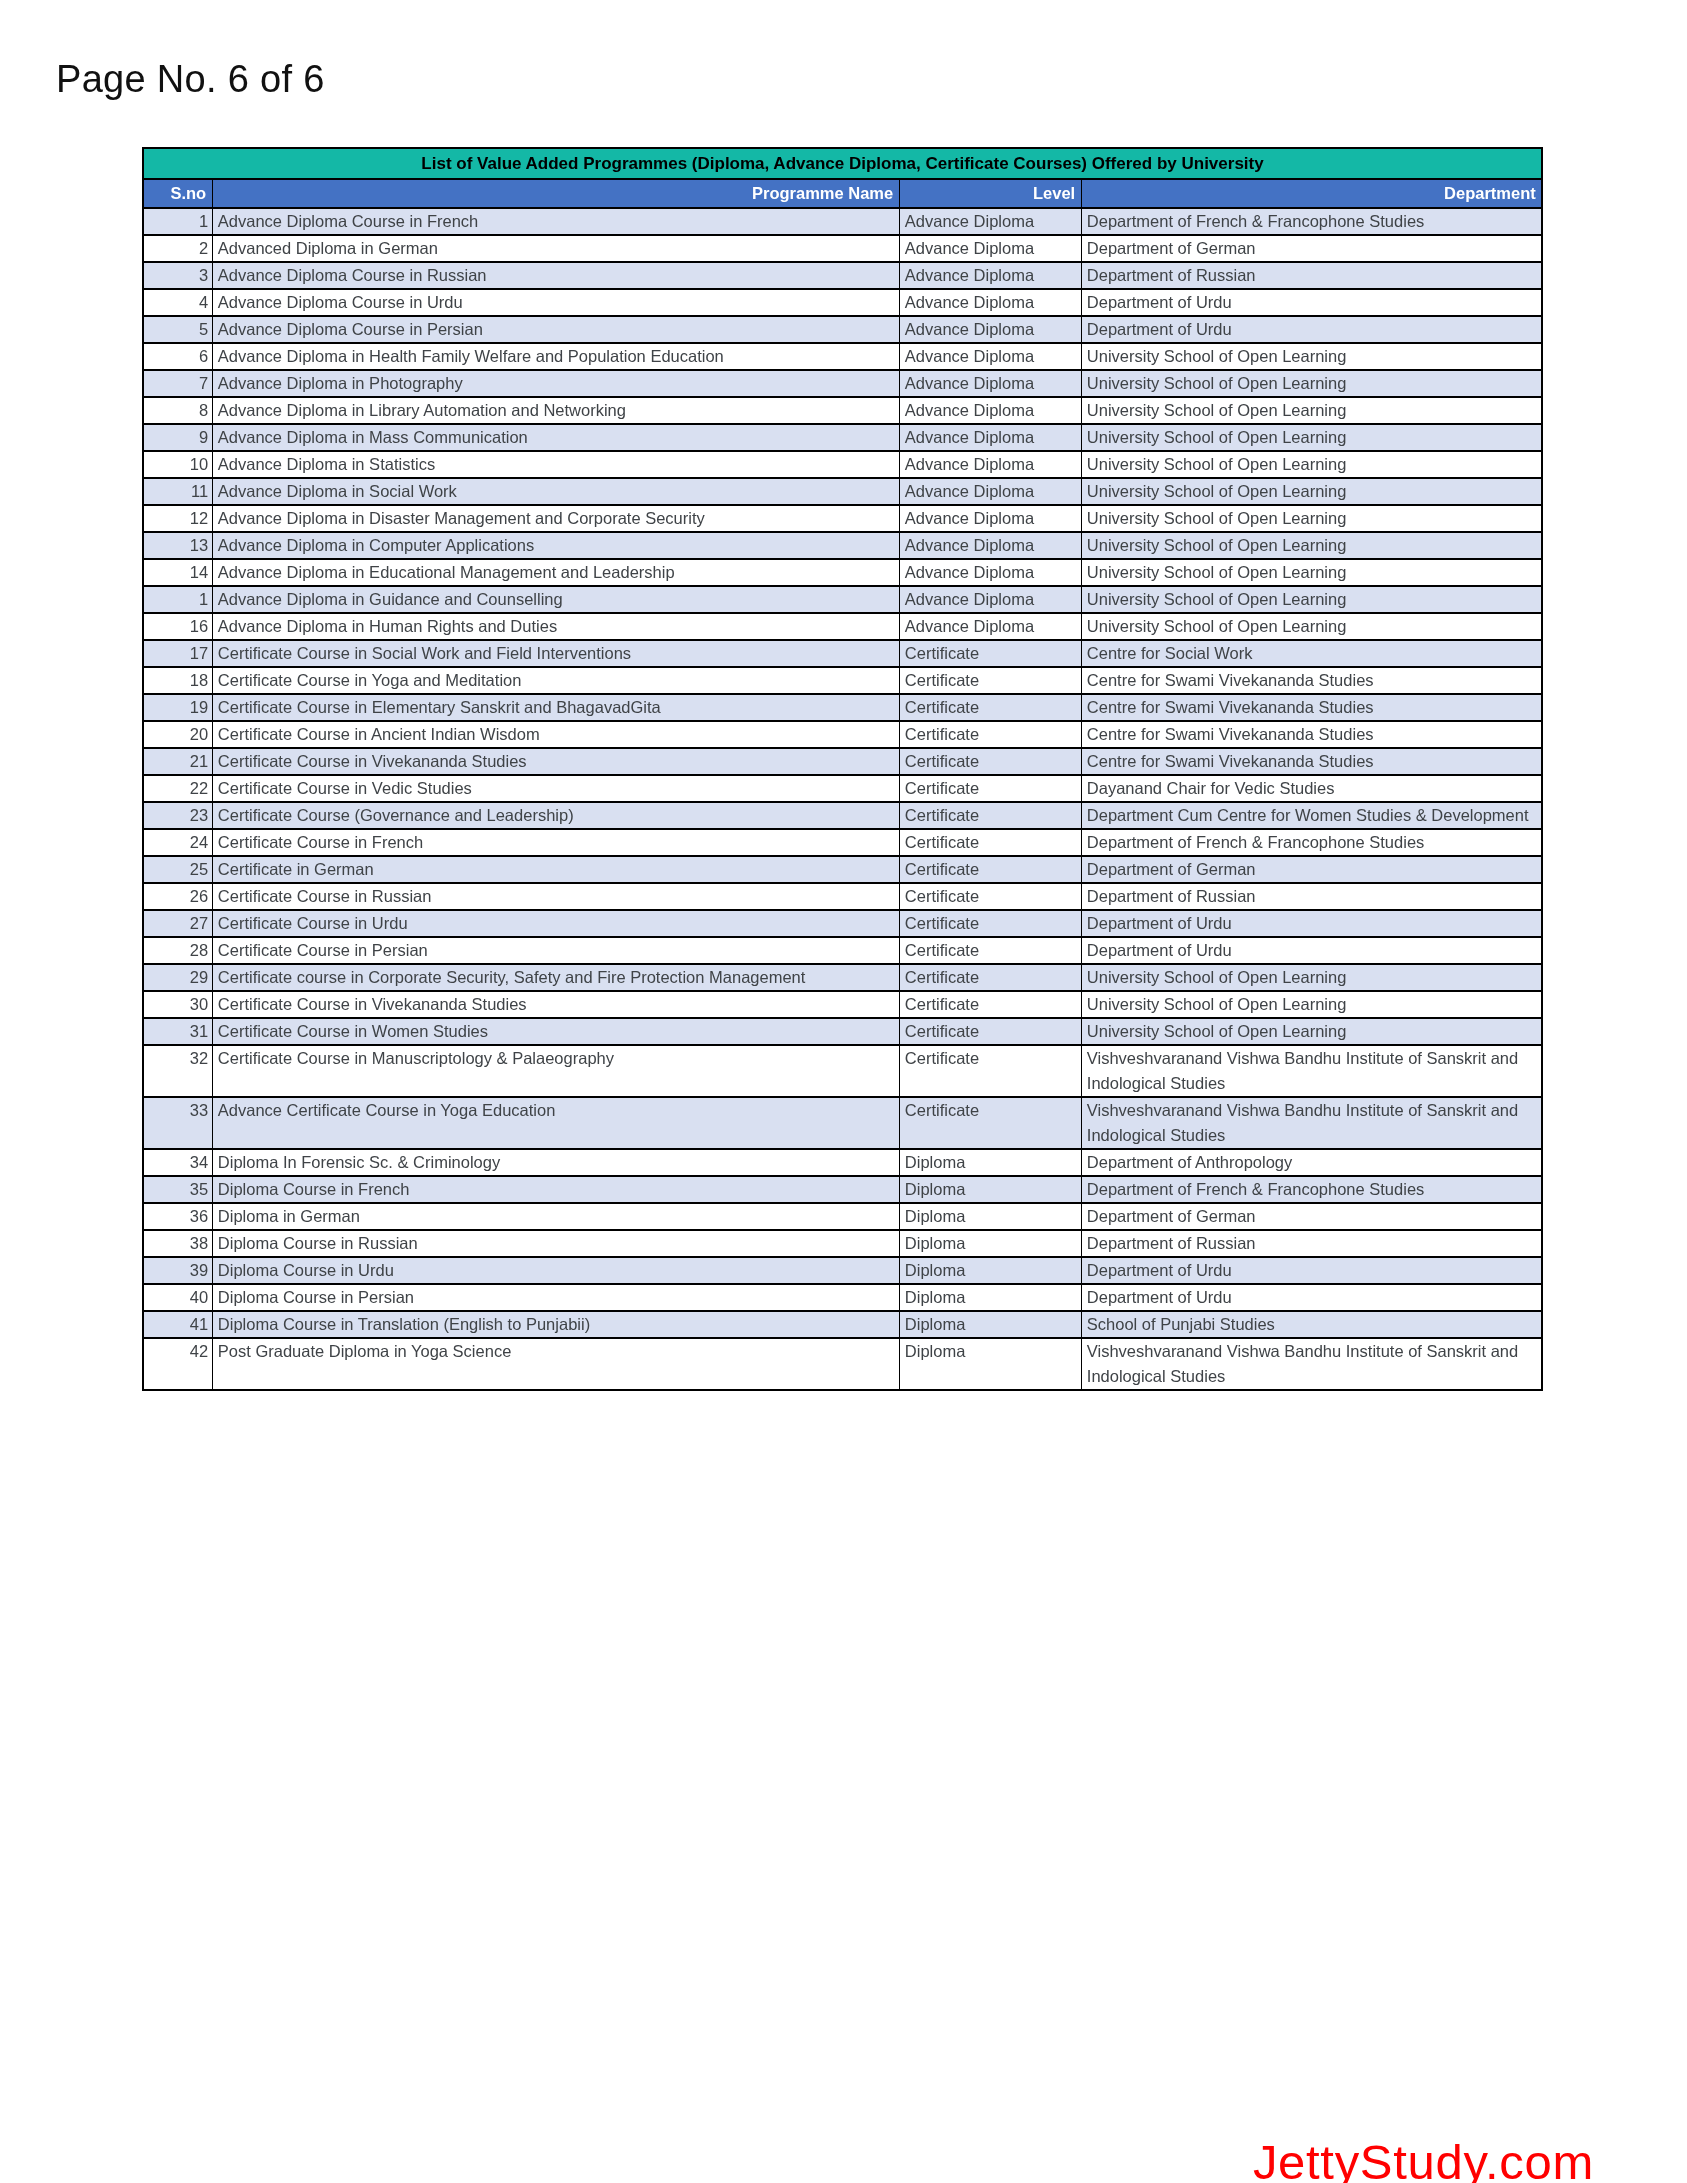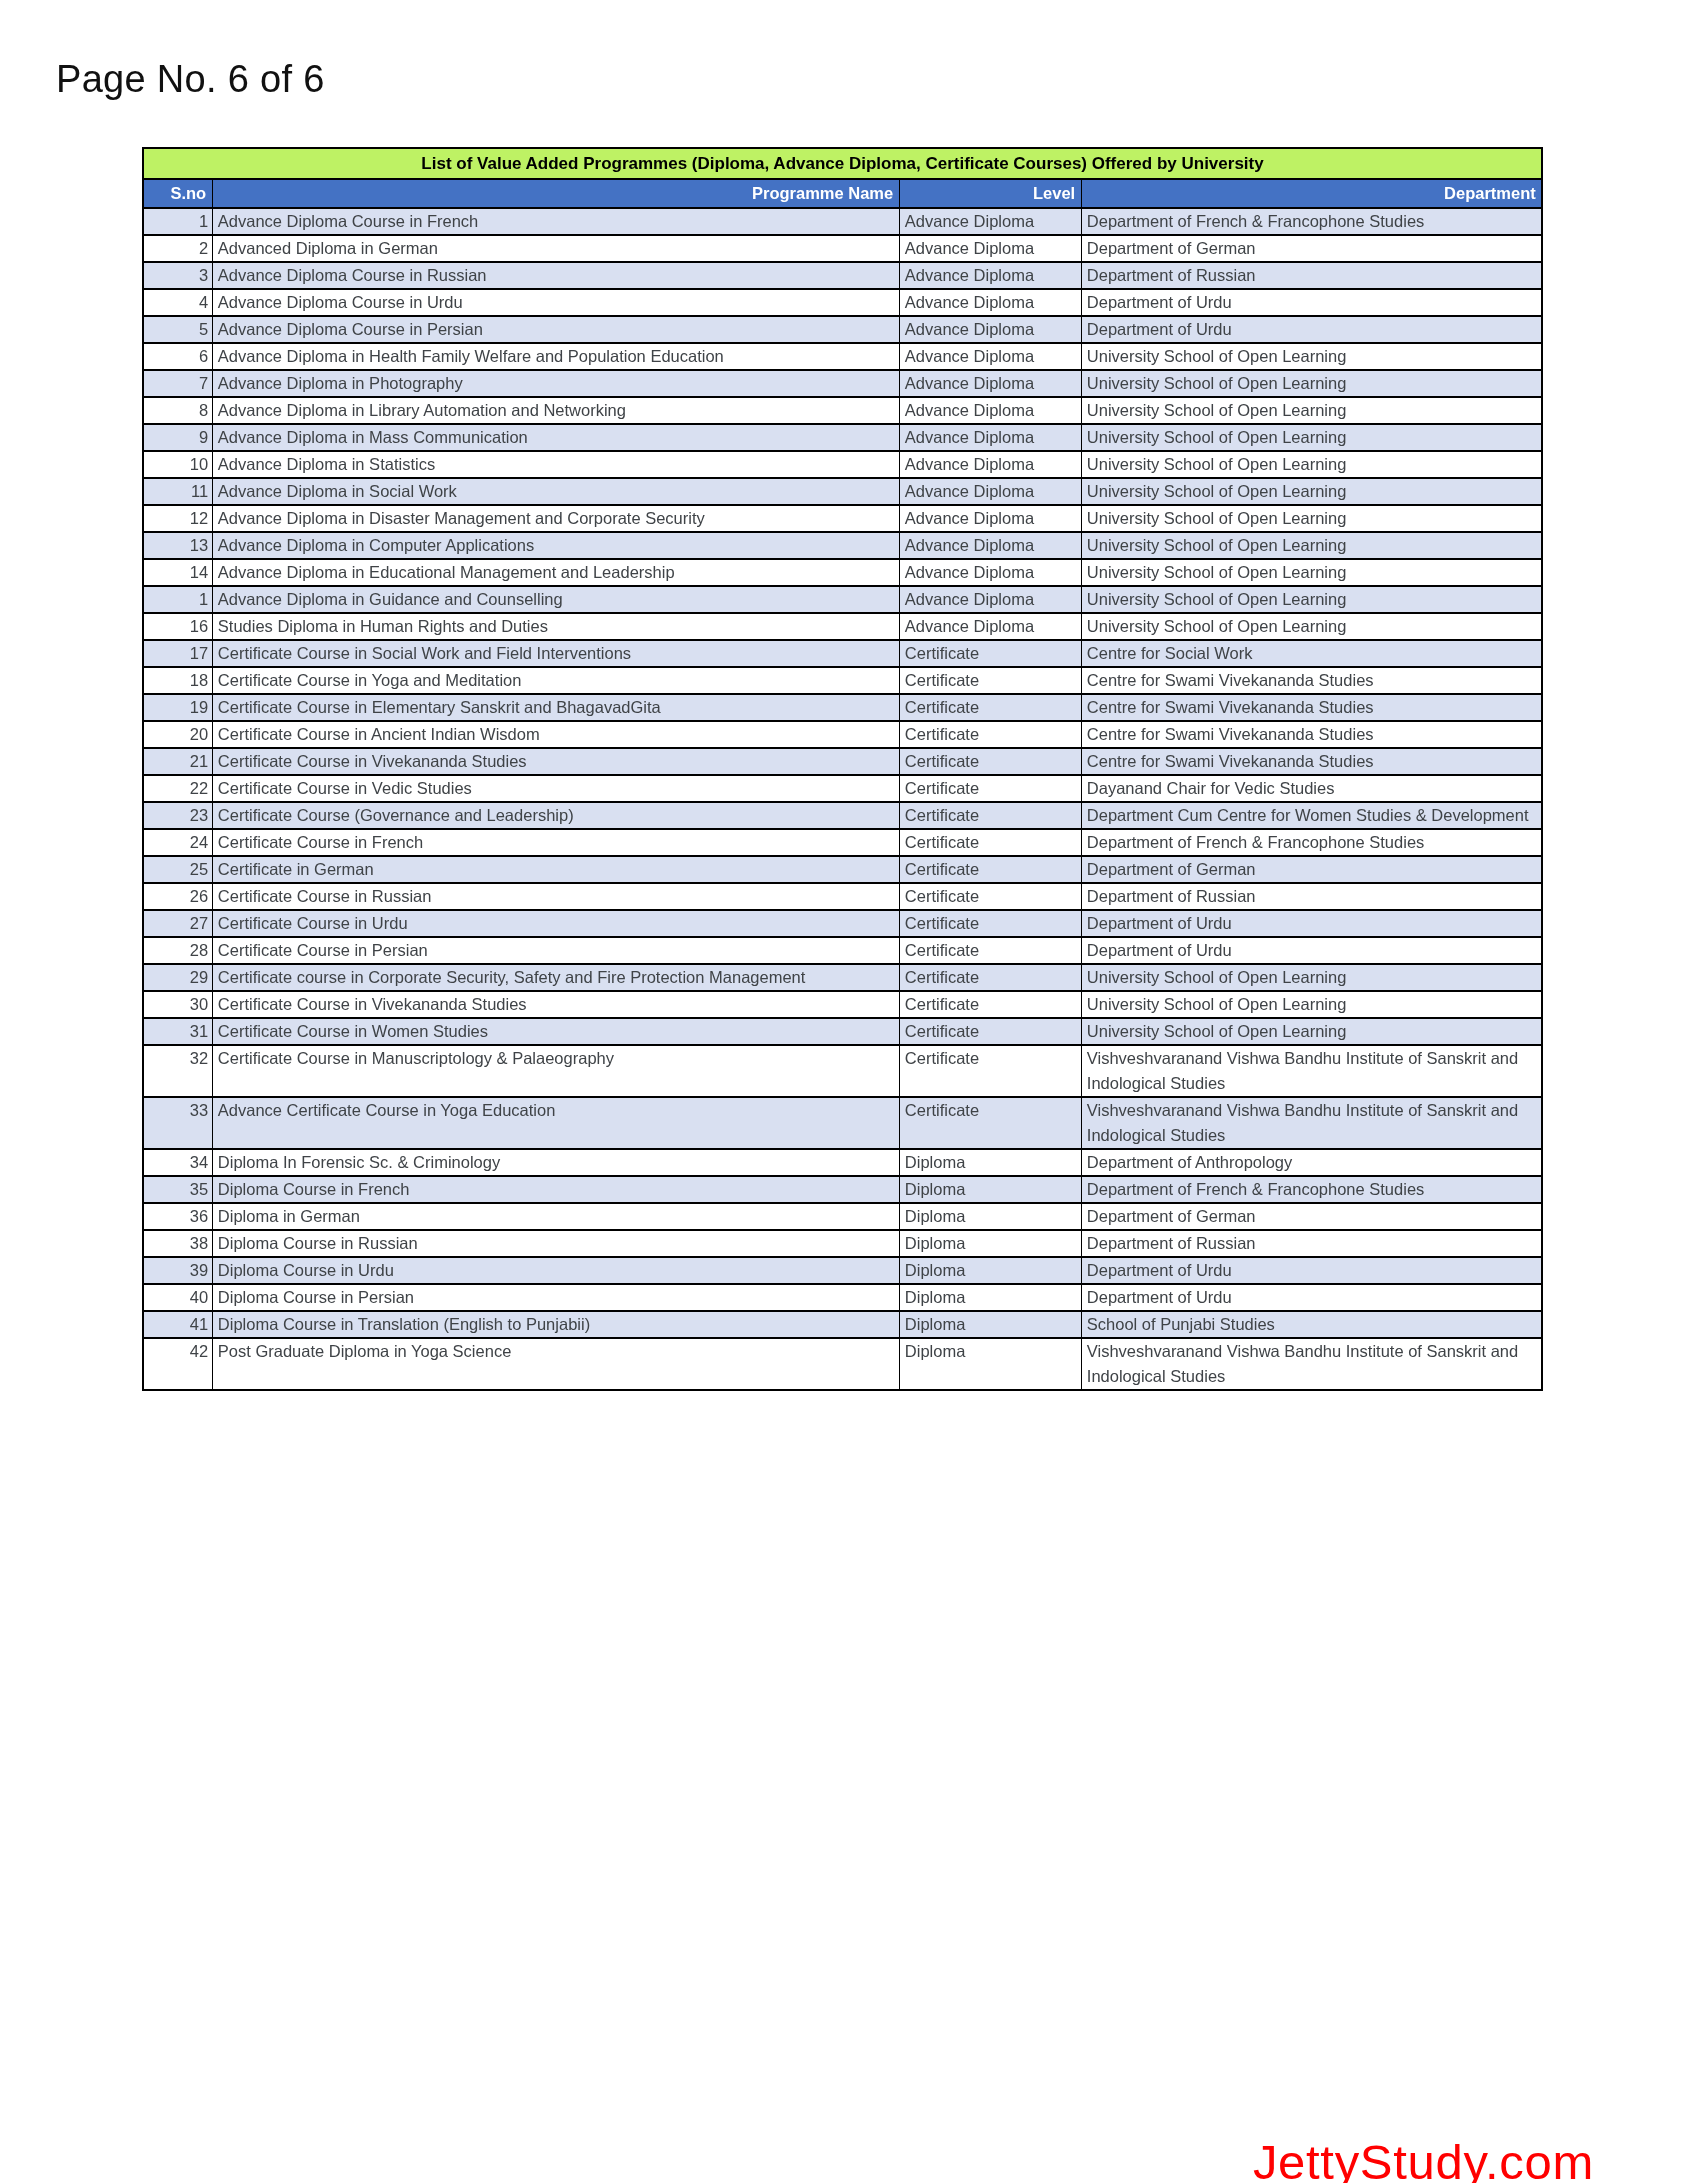--- a/index.html
+++ b/index.html
@@ -16,21 +16,21 @@
     border-collapse:collapse;table-layout:fixed;
     border:2.6px solid #000;
   }
   table.programmes td, table.programmes th{
     border-left:1.3px solid #000;border-right:1.3px solid #000;
     border-top:2px solid #000;border-bottom:2px solid #000;
     vertical-align:top;overflow:hidden;
   }
   td.title{
     font-weight:bold;font-size:17px;line-height:29px;height:29px;
-    text-align:center;background:#bef264;color:#000;padding:0 4px;
+    text-align:center;background:#14b8a6;color:#000;padding:0 4px;
   }
   tr.head-row th{
     background:var(--header-bg,#4472C4);color:#fff;font-weight:bold;
     font-size:16.5px;line-height:27px;height:27px;text-align:right;padding:0 5.3px;
   }
   tbody td{
     font-size:16.5px;line-height:25px;color:#3f4347;padding:0 5.3px;
     background:#fff;
   }
   tbody tr.stripe td{background:var(--stripe-bg,#D9E0F1);}
@@ -149,21 +149,21 @@
         <td class="dept">University School of Open Learning</td>
       </tr>
       <tr class="stripe">
         <td class="sno">1</td>
         <td class="prog">Advance Diploma in Guidance and Counselling</td>
         <td class="level">Advance Diploma</td>
         <td class="dept">University School of Open Learning</td>
       </tr>
       <tr>
         <td class="sno">16</td>
-        <td class="prog">Studies Diploma in Human Rights and Duties</td>
+        <td class="prog">Advance Diploma in Human Rights and Duties</td>
         <td class="level">Advance Diploma</td>
         <td class="dept">University School of Open Learning</td>
       </tr>
       <tr class="stripe">
         <td class="sno">17</td>
         <td class="prog">Certificate Course in Social Work and Field Interventions</td>
         <td class="level">Certificate</td>
         <td class="dept">Centre for Social Work</td>
       </tr>
       <tr>

